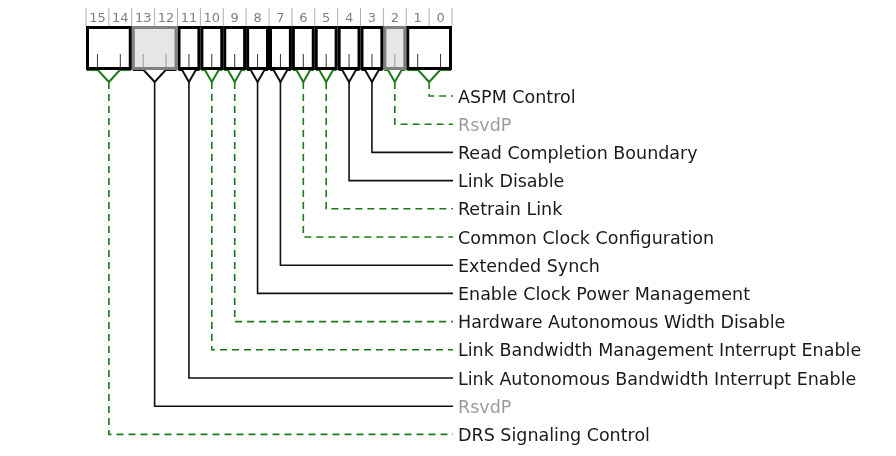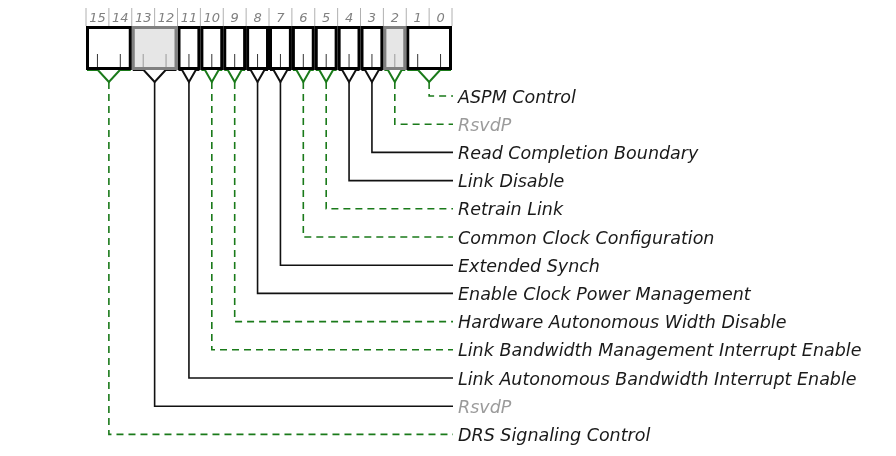--- a/index.html
+++ b/index.html
@@ -3,21 +3,21 @@
 <meta charset="utf-8">
 <style>
   html,body{margin:0;padding:0;}
   body{
     width:896px;height:456px;
     background:#ffffff;
     font-family:"DejaVu Sans", sans-serif;
     overflow:hidden;
     position:relative;
   }
-  #stage{position:absolute;left:0;top:0;width:896px;height:456px;font-style:italic;}
+  #stage{position:absolute;left:0;top:0;width:896px;height:456px;}
   svg{display:block;}
   .bitnum{
     font-family:"DejaVu Sans", sans-serif;
     font-size:13px;
     fill:#808080;
   }
   .fieldlabel{
     font-family:"DejaVu Sans", sans-serif;
     font-size:17.5px;
     fill:#1a1a1a;

